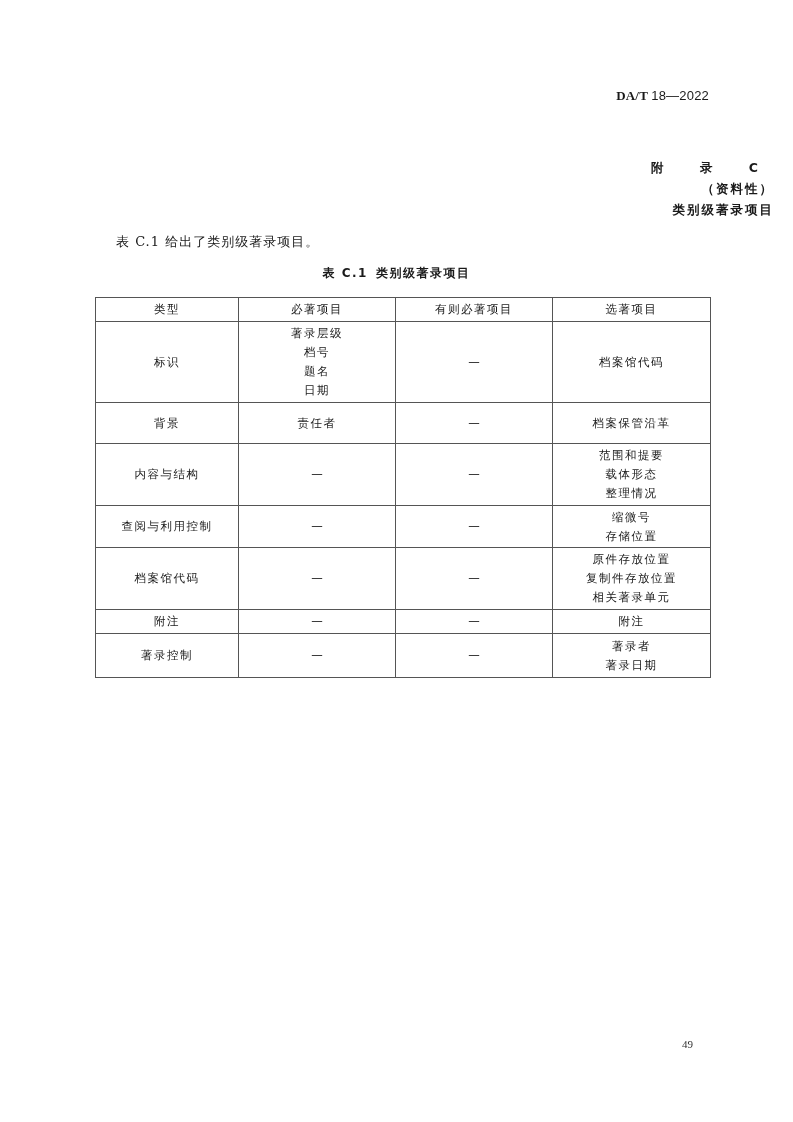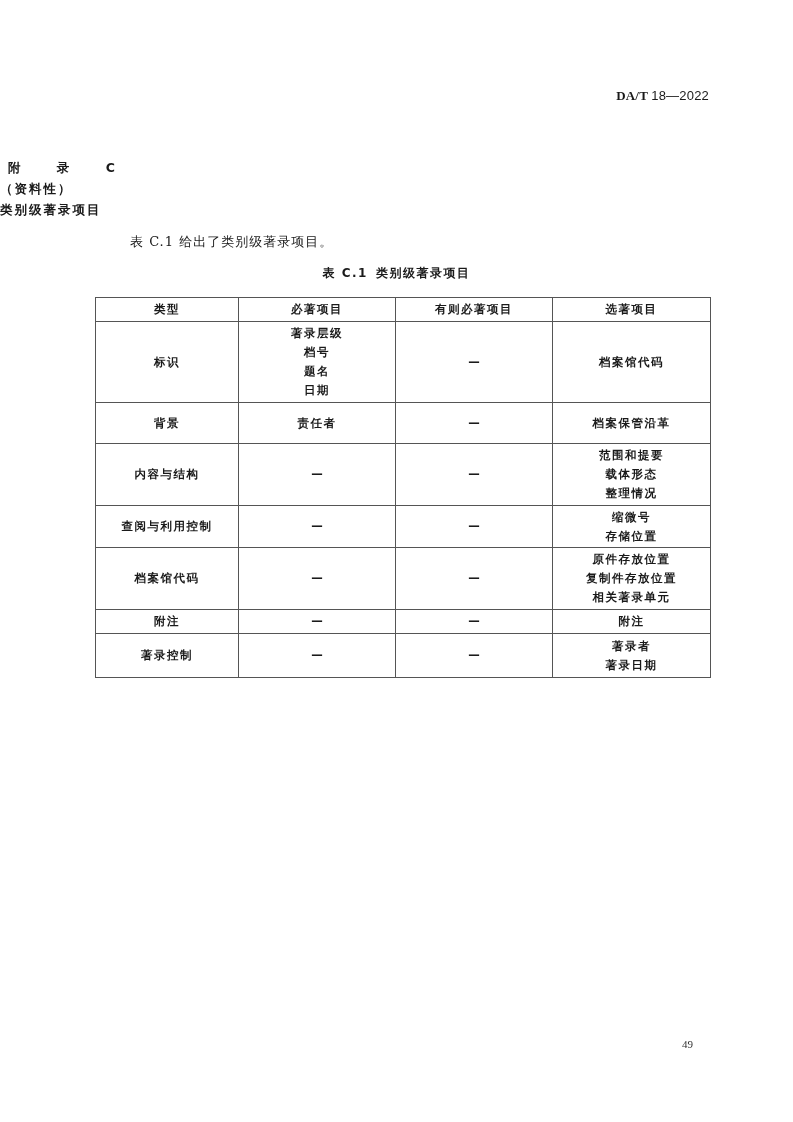--- a/index.html
+++ b/index.html
@@ -25,32 +25,32 @@
       letter-spacing: 0.2px;
     }
     .std-code .num {
       font-family: "Liberation Sans", "DejaVu Sans", sans-serif;
       font-weight: normal;
     }
     .appendix-heading {
       position: absolute;
       left: 0;
       width: 774px;
-      text-align: left;
+      text-align: right;
       font-family: "DejaVu Sans", "Liberation Sans", sans-serif;
       font-weight: bold;
       font-size: 12.5px;
     }
     .appendix-title { top: 160px; letter-spacing: 16px; padding-left: 8px; box-sizing: border-box; }
     .appendix-nature { top: 181px; letter-spacing: 2px; }
     .appendix-subject { top: 202px; letter-spacing: 2px; }
     .intro-text {
       position: absolute;
       top: 233px;
-      left: 130px;
+      left: 116px;
       font-size: 13px;
       letter-spacing: 1px;
     }
     .table-caption {
       position: absolute;
       top: 265px;
       left: 0;
       width: 793px;
       text-align: center;
       font-family: "DejaVu Sans", "Liberation Sans", sans-serif;
@@ -67,21 +67,21 @@
       border-collapse: collapse;
       font-size: 11.5px;
       letter-spacing: 1.5px;
       table-layout: fixed;
     }
     table.catalog th, table.catalog td {
       border: 1.4px solid #555;
       text-align: center;
       vertical-align: middle;
       padding: 0;
-      font-weight: bold;
+      font-weight: normal;
       line-height: 19px;
     }
     table.catalog { border: 1.6px solid #222; }
     col.c1 { width: 143px; }
     col.c2 { width: 157px; }
     col.c3 { width: 157px; }
     col.c4 { width: 158px; }
     tr.h-header { height: 24px; }
     tr.h-r1 { height: 81px; }
     tr.h-r2 { height: 41px; }

